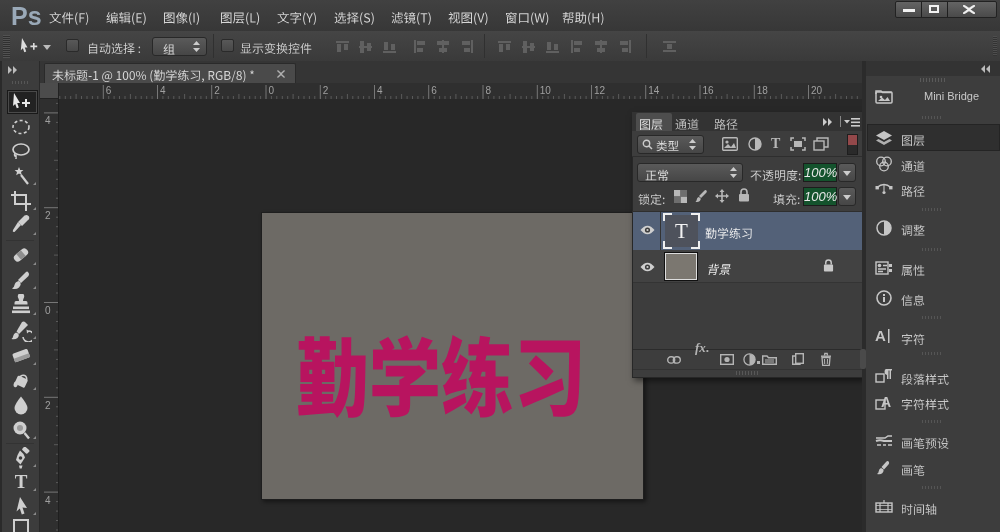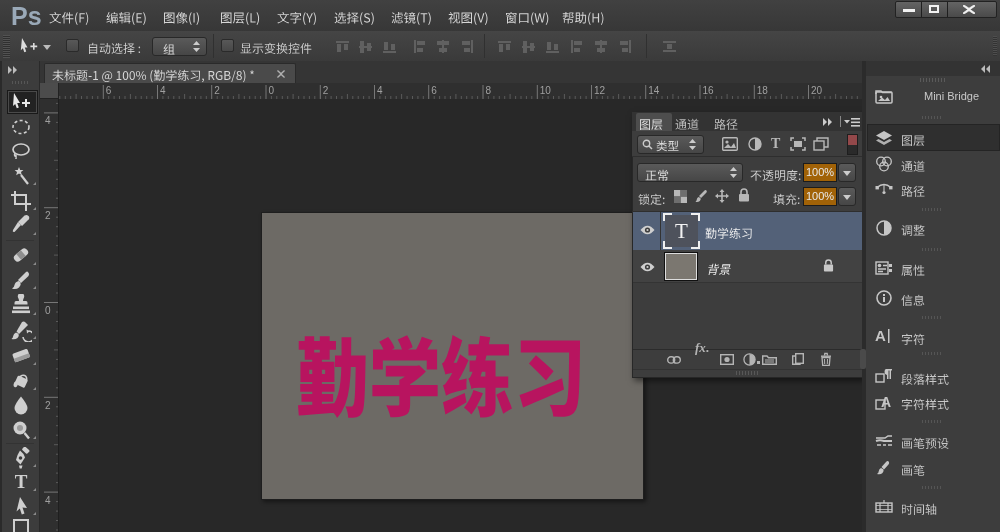--- a/index.html
+++ b/index.html
@@ -1,18 +1,18 @@
 <!DOCTYPE html>
 <html><head><meta charset="utf-8">
 <style>
 html,body{margin:0;padding:0;}
 body{width:1000px;height:532px;position:relative;overflow:hidden;background:#282828;font-family:"Liberation Sans",sans-serif;}
 .abs{position:absolute;}
 .btn{background:linear-gradient(#5a5a5a,#464646);border:1px solid #282828;border-radius:3px;box-sizing:border-box;}
-.vbox{background:#a16207;border:1px solid #1c1c1c;box-sizing:border-box;color:#e8e8e8;font-size:11px;text-align:center;}
+.vbox{background:#14532d;border:1px solid #1c1c1c;box-sizing:border-box;color:#e8e8e8;font-size:13px;text-align:center;font-style:italic;}
 </style></head><body>
 
 <div class="abs" style="left:0;top:0;width:1000px;height:31px;background:linear-gradient(#414141,#373737);border-bottom:1px solid #282828;"></div>
 <div class="abs" style="left:11px;top:2px;width:46px;height:26px;color:#9aa9b8;font-size:25px;font-weight:bold;letter-spacing:0px;">Ps</div>
 <div style="position:absolute;left:48.5px;top:8px;"><svg width="41" height="19" viewBox="0 0 41 19">
       <g transform="translate(0,14.5)">
         <path d="M9.1 -7.9 10.0 -7.6Q9.2 -5.3 8.0 -3.7Q6.8 -2.0 5.0 -0.9Q3.3 0.2 1.0 1.0Q1.0 0.9 0.9 0.7Q0.8 0.5 0.7 0.4Q0.5 0.2 0.5 0.1Q2.7 -0.6 4.4 -1.6Q6.0 -2.6 7.2 -4.2Q8.3 -5.7 9.1 -7.9ZM3.4 -7.8Q4.1 -5.9 5.3 -4.3Q6.5 -2.7 8.2 -1.6Q9.9 -0.5 12.1 0.0Q12.0 0.1 11.9 0.3Q11.7 0.5 11.6 0.6Q11.5 0.8 11.4 0.9Q9.2 0.3 7.5 -0.9Q5.8 -2.1 4.5 -3.7Q3.3 -5.4 2.5 -7.5ZM0.6 -8.3H11.9V-7.4H0.6ZM5.3 -10.3 6.3 -10.6Q6.6 -10.1 6.8 -9.6Q7.1 -9.1 7.2 -8.7L6.2 -8.3Q6.1 -8.7 5.8 -9.3Q5.6 -9.8 5.3 -10.3Z M20.1 -10.3H21.0V1.0H20.1ZM17.9 -9.9 18.8 -9.7Q18.6 -8.8 18.4 -8.0Q18.1 -7.1 17.8 -6.4Q17.5 -5.7 17.2 -5.1Q17.1 -5.2 16.9 -5.3Q16.8 -5.4 16.6 -5.5Q16.5 -5.5 16.4 -5.6Q16.7 -6.1 17.0 -6.8Q17.3 -7.5 17.5 -8.3Q17.8 -9.1 17.9 -9.9ZM18.0 -7.9H23.9V-7.0H17.8ZM16.5 -4.3H24.4V-3.3H16.5ZM15.8 -10.5 16.7 -10.2Q16.3 -9.1 15.8 -8.1Q15.3 -7.1 14.7 -6.2Q14.1 -5.2 13.4 -4.5Q13.4 -4.6 13.3 -4.8Q13.2 -5.0 13.1 -5.2Q13.0 -5.4 12.9 -5.5Q13.5 -6.1 14.0 -6.9Q14.6 -7.7 15.0 -8.6Q15.5 -9.5 15.8 -10.5ZM14.6 -7.2 15.5 -8.1 15.5 -8.1V1.0H14.6Z M28.0 2.5Q27.1 1.0 26.6 -0.5Q26.1 -2.0 26.1 -3.9Q26.1 -5.7 26.6 -7.3Q27.1 -8.8 28.0 -10.2L28.7 -9.9Q27.9 -8.6 27.5 -7.0Q27.1 -5.5 27.1 -3.9Q27.1 -2.3 27.5 -0.7Q27.9 0.8 28.7 2.1Z M30.5 0.0V-9.2H35.8V-8.2H31.6V-5.1H35.1V-4.1H31.6V0.0Z M37.4 2.5 36.7 2.1Q37.5 0.8 37.9 -0.7Q38.3 -2.3 38.3 -3.9Q38.3 -5.5 37.9 -7.0Q37.5 -8.6 36.7 -9.9L37.4 -10.2Q38.2 -8.8 38.7 -7.3Q39.2 -5.7 39.2 -3.9Q39.2 -2.0 38.7 -0.5Q38.2 1.0 37.4 2.5Z" fill="#d6d6d6"></path>
       </g>
     </svg></div>
 <div style="position:absolute;left:105.5px;top:8px;"><svg width="41" height="19" viewBox="0 0 41 19">

